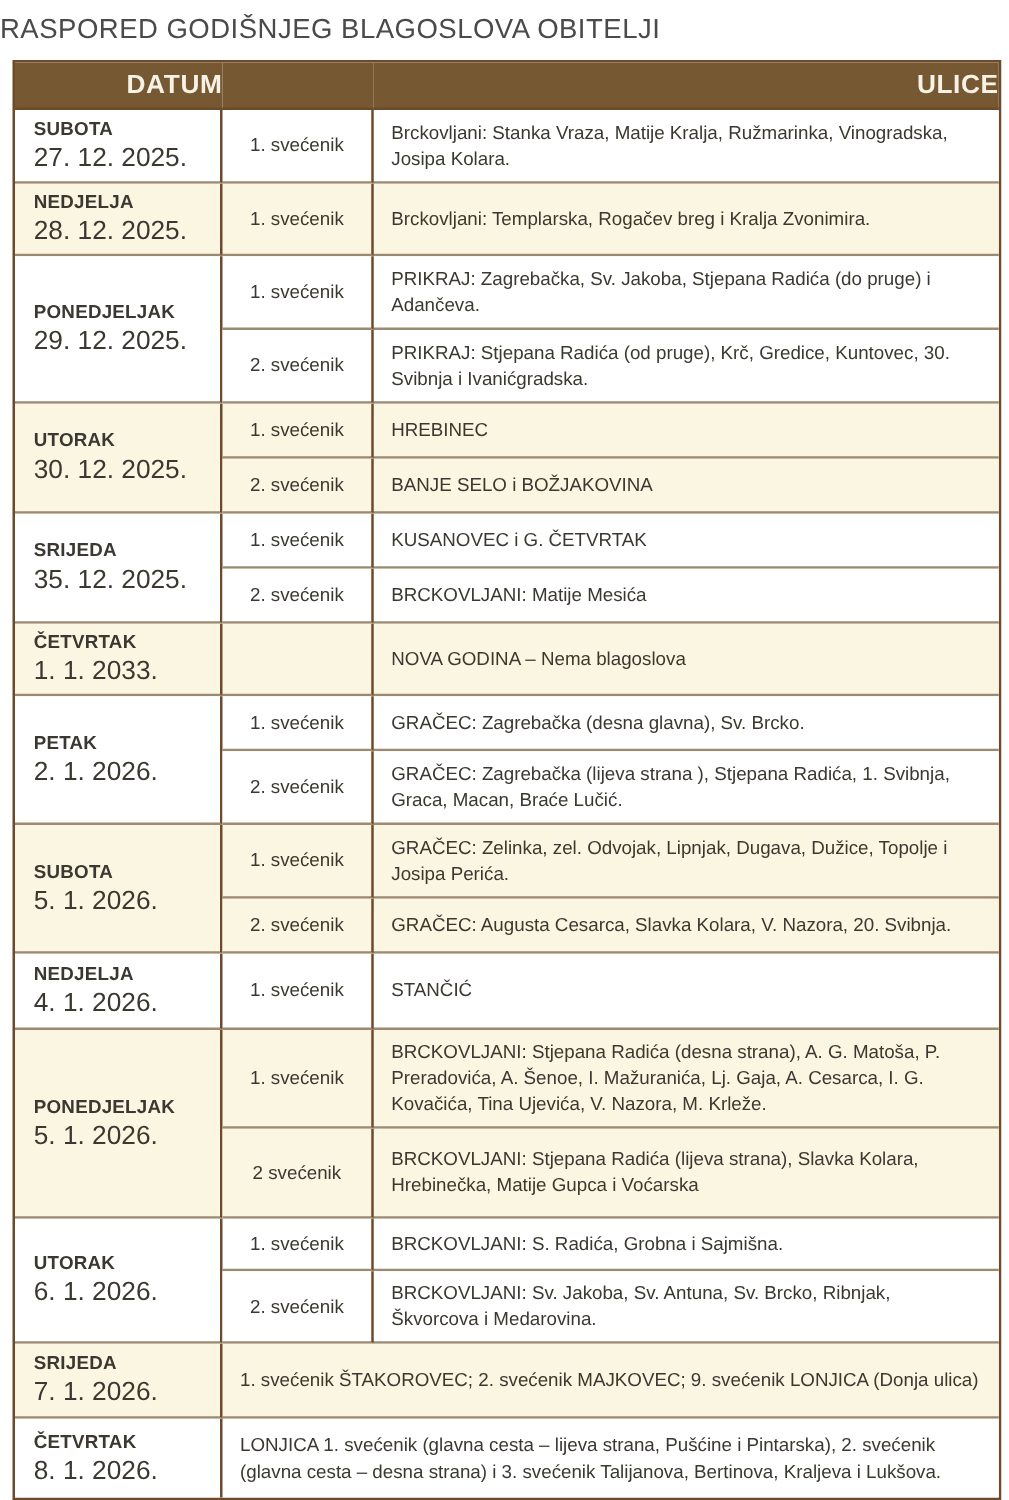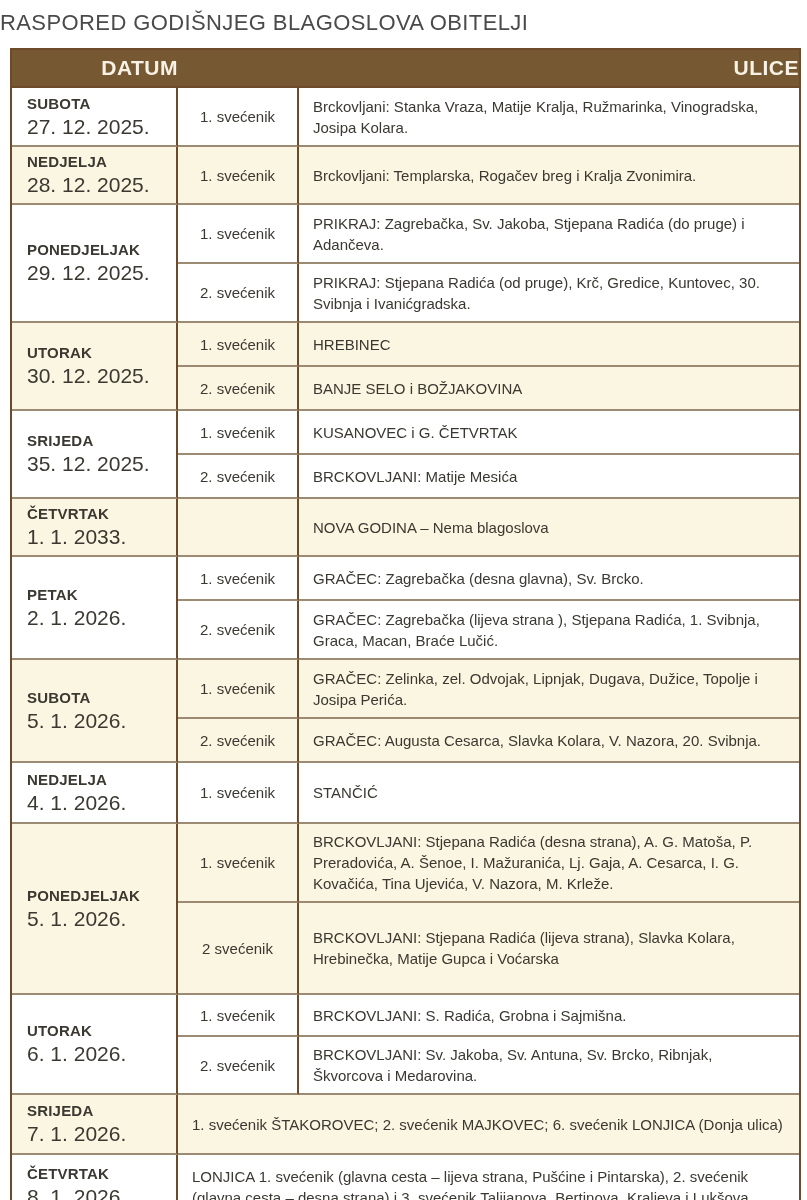--- a/index.html
+++ b/index.html
@@ -181,21 +181,21 @@
     </tr>
 
     <tr class="c" style="height:76px">
       <td class="date" rowspan="2">
         <div class="day">PONEDJELJAK</div>
         <div class="dnum">5. 1. 2026.</div>
       </td>
       <td class="priest">1. svećenik</td>
       <td class="streets"><span class="seg-b">BRCKOVLJANI:</span><span> Stjepana Radića (desna strana), A. G. Matoša, P. Preradovića, A. Šenoe, I. Mažuranića, Lj. Gaja, A. Cesarca, I. G. Kovačića, Tina Ujevića, V. Nazora, M. Krleže.</span></td>
     </tr>
-    <tr class="c" style="height:92px">
+    <tr class="c" style="height:72px">
       <td class="priest">2 svećenik</td>
       <td class="streets"><span class="seg-b">BRCKOVLJANI:</span><span> Stjepana Radića (lijeva strana), Slavka Kolara, Hrebinečka, Matije Gupca i Voćarska</span></td>
     </tr>
 
     <tr class="w" style="height:42px">
       <td class="date" rowspan="2">
         <div class="day">UTORAK</div>
         <div class="dnum">6. 1. 2026.</div>
       </td>
       <td class="priest">1. svećenik</td>
@@ -204,21 +204,21 @@
     <tr class="w" style="height:56px">
       <td class="priest">2. svećenik</td>
       <td class="streets"><span class="seg-b">BRCKOVLJANI:</span><span> Sv. Jakoba, Sv. Antuna, Sv. Brcko, Ribnjak, Škvorcova i Medarovina.</span></td>
     </tr>
 
     <tr class="c" style="height:60px">
       <td class="date">
         <div class="day">SRIJEDA</div>
         <div class="dnum">7. 1. 2026.</div>
       </td>
-      <td class="streets" colspan="2"><span>1. svećenik </span><span class="seg-b">ŠTAKOROVEC;</span><span> 2. svećenik </span><span class="seg-b">MAJKOVEC;</span><span> 6. svećenik </span><span class="seg-b">LONJICA</span><span> (Donja ulica)</span></td>
+      <td class="streets" colspan="2"><span>1. svećenik </span><span class="seg-b">ŠTAKOROVEC;</span><span> 2. svećenik </span><span class="seg-b">MAJKOVEC;</span><span> 9. svećenik </span><span class="seg-b">LONJICA</span><span> (Donja ulica)</span></td>
     </tr>
 
     <tr class="w" style="height:63px">
       <td class="date">
         <div class="day">ČETVRTAK</div>
         <div class="dnum">8. 1. 2026.</div>
       </td>
       <td class="streets" colspan="2"><span class="seg-b">LONJICA</span><span> 1. svećenik (glavna cesta – lijeva strana, Pušćine i Pintarska), 2. svećenik (glavna cesta – desna strana) i 3. svećenik Talijanova, Bertinova, Kraljeva i Lukšova.</span></td>
     </tr>
 

